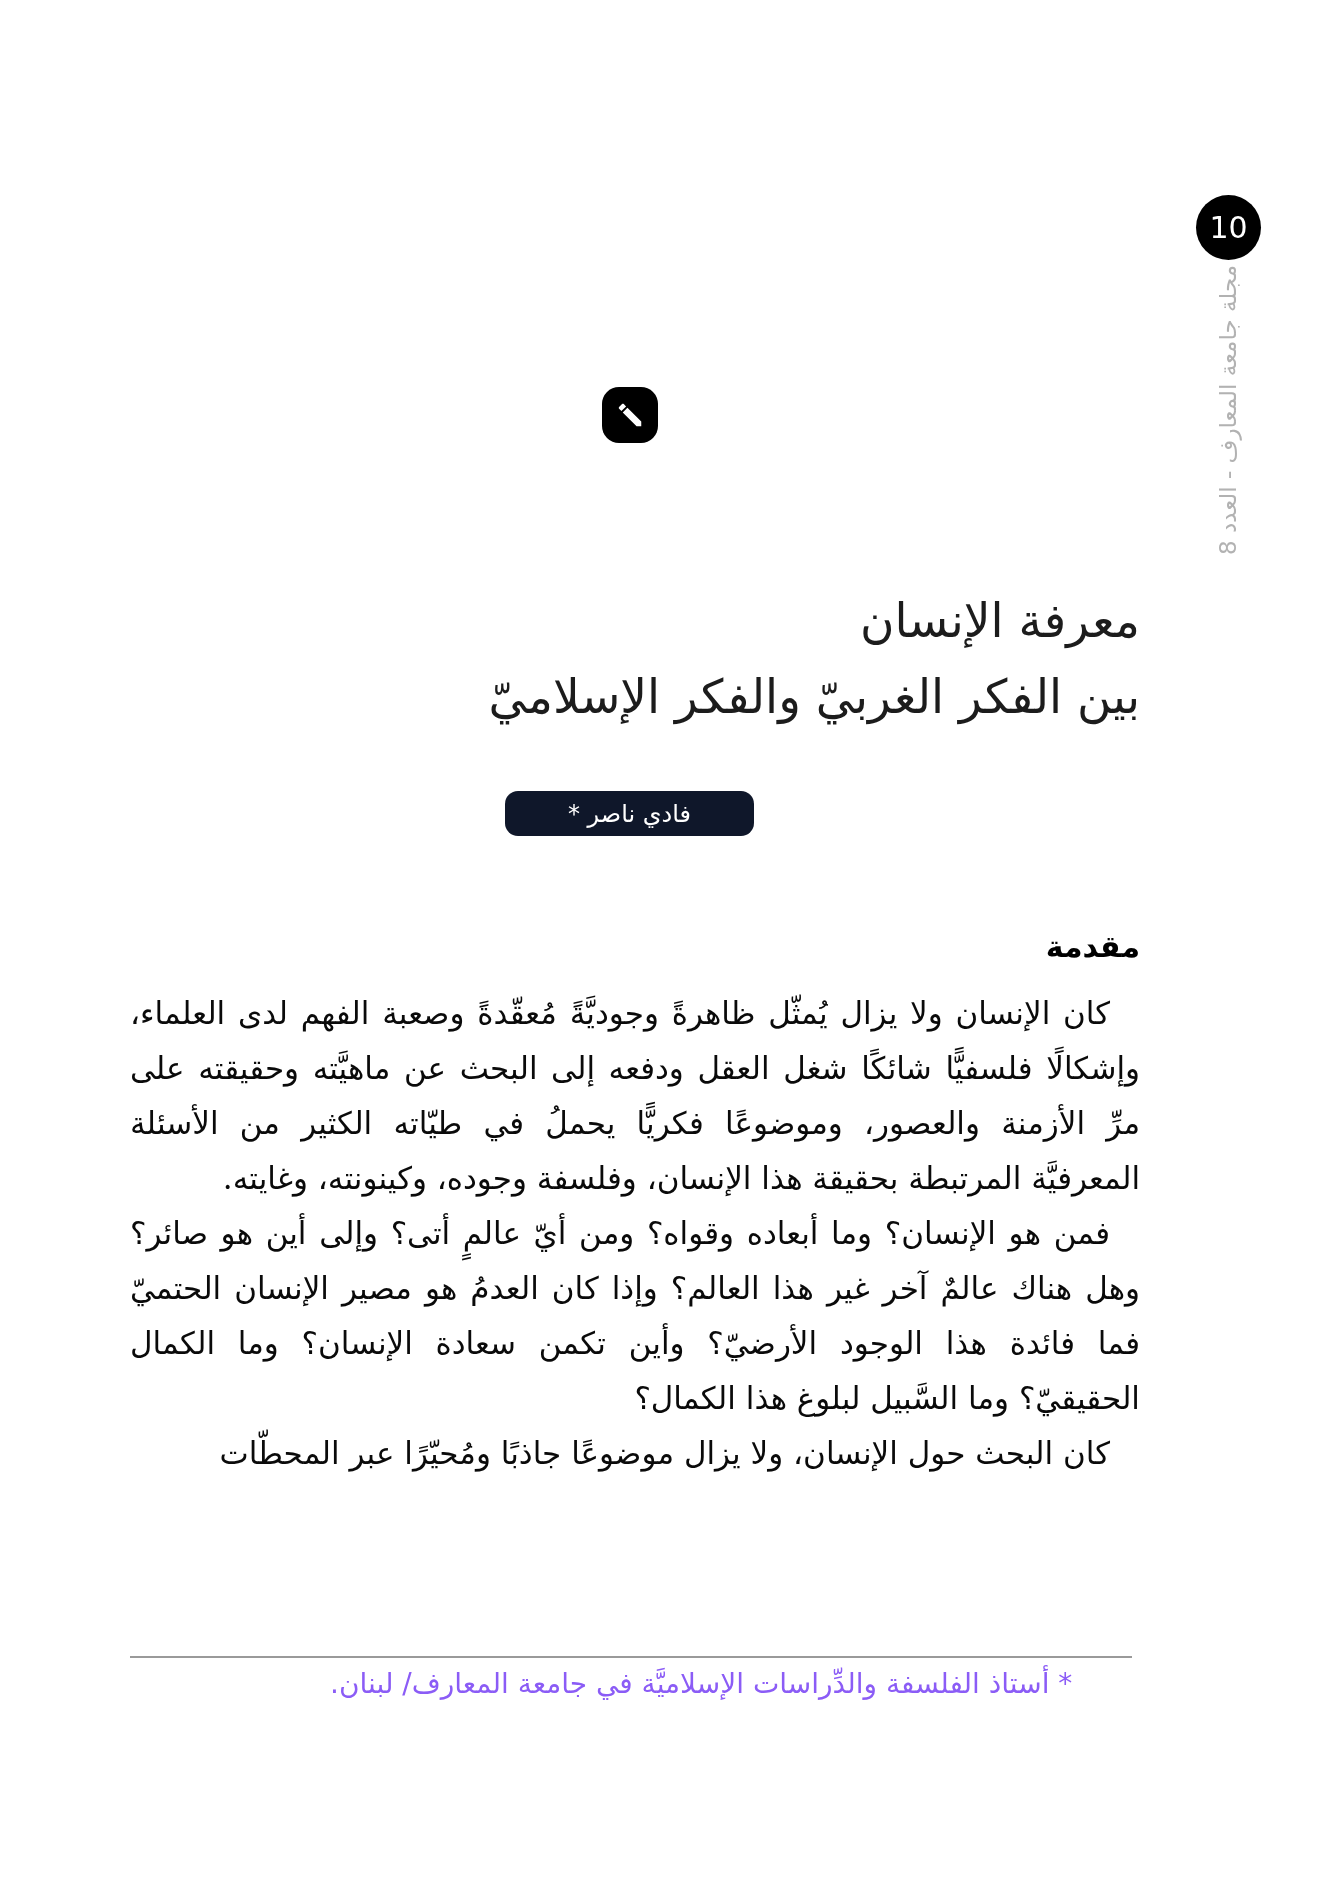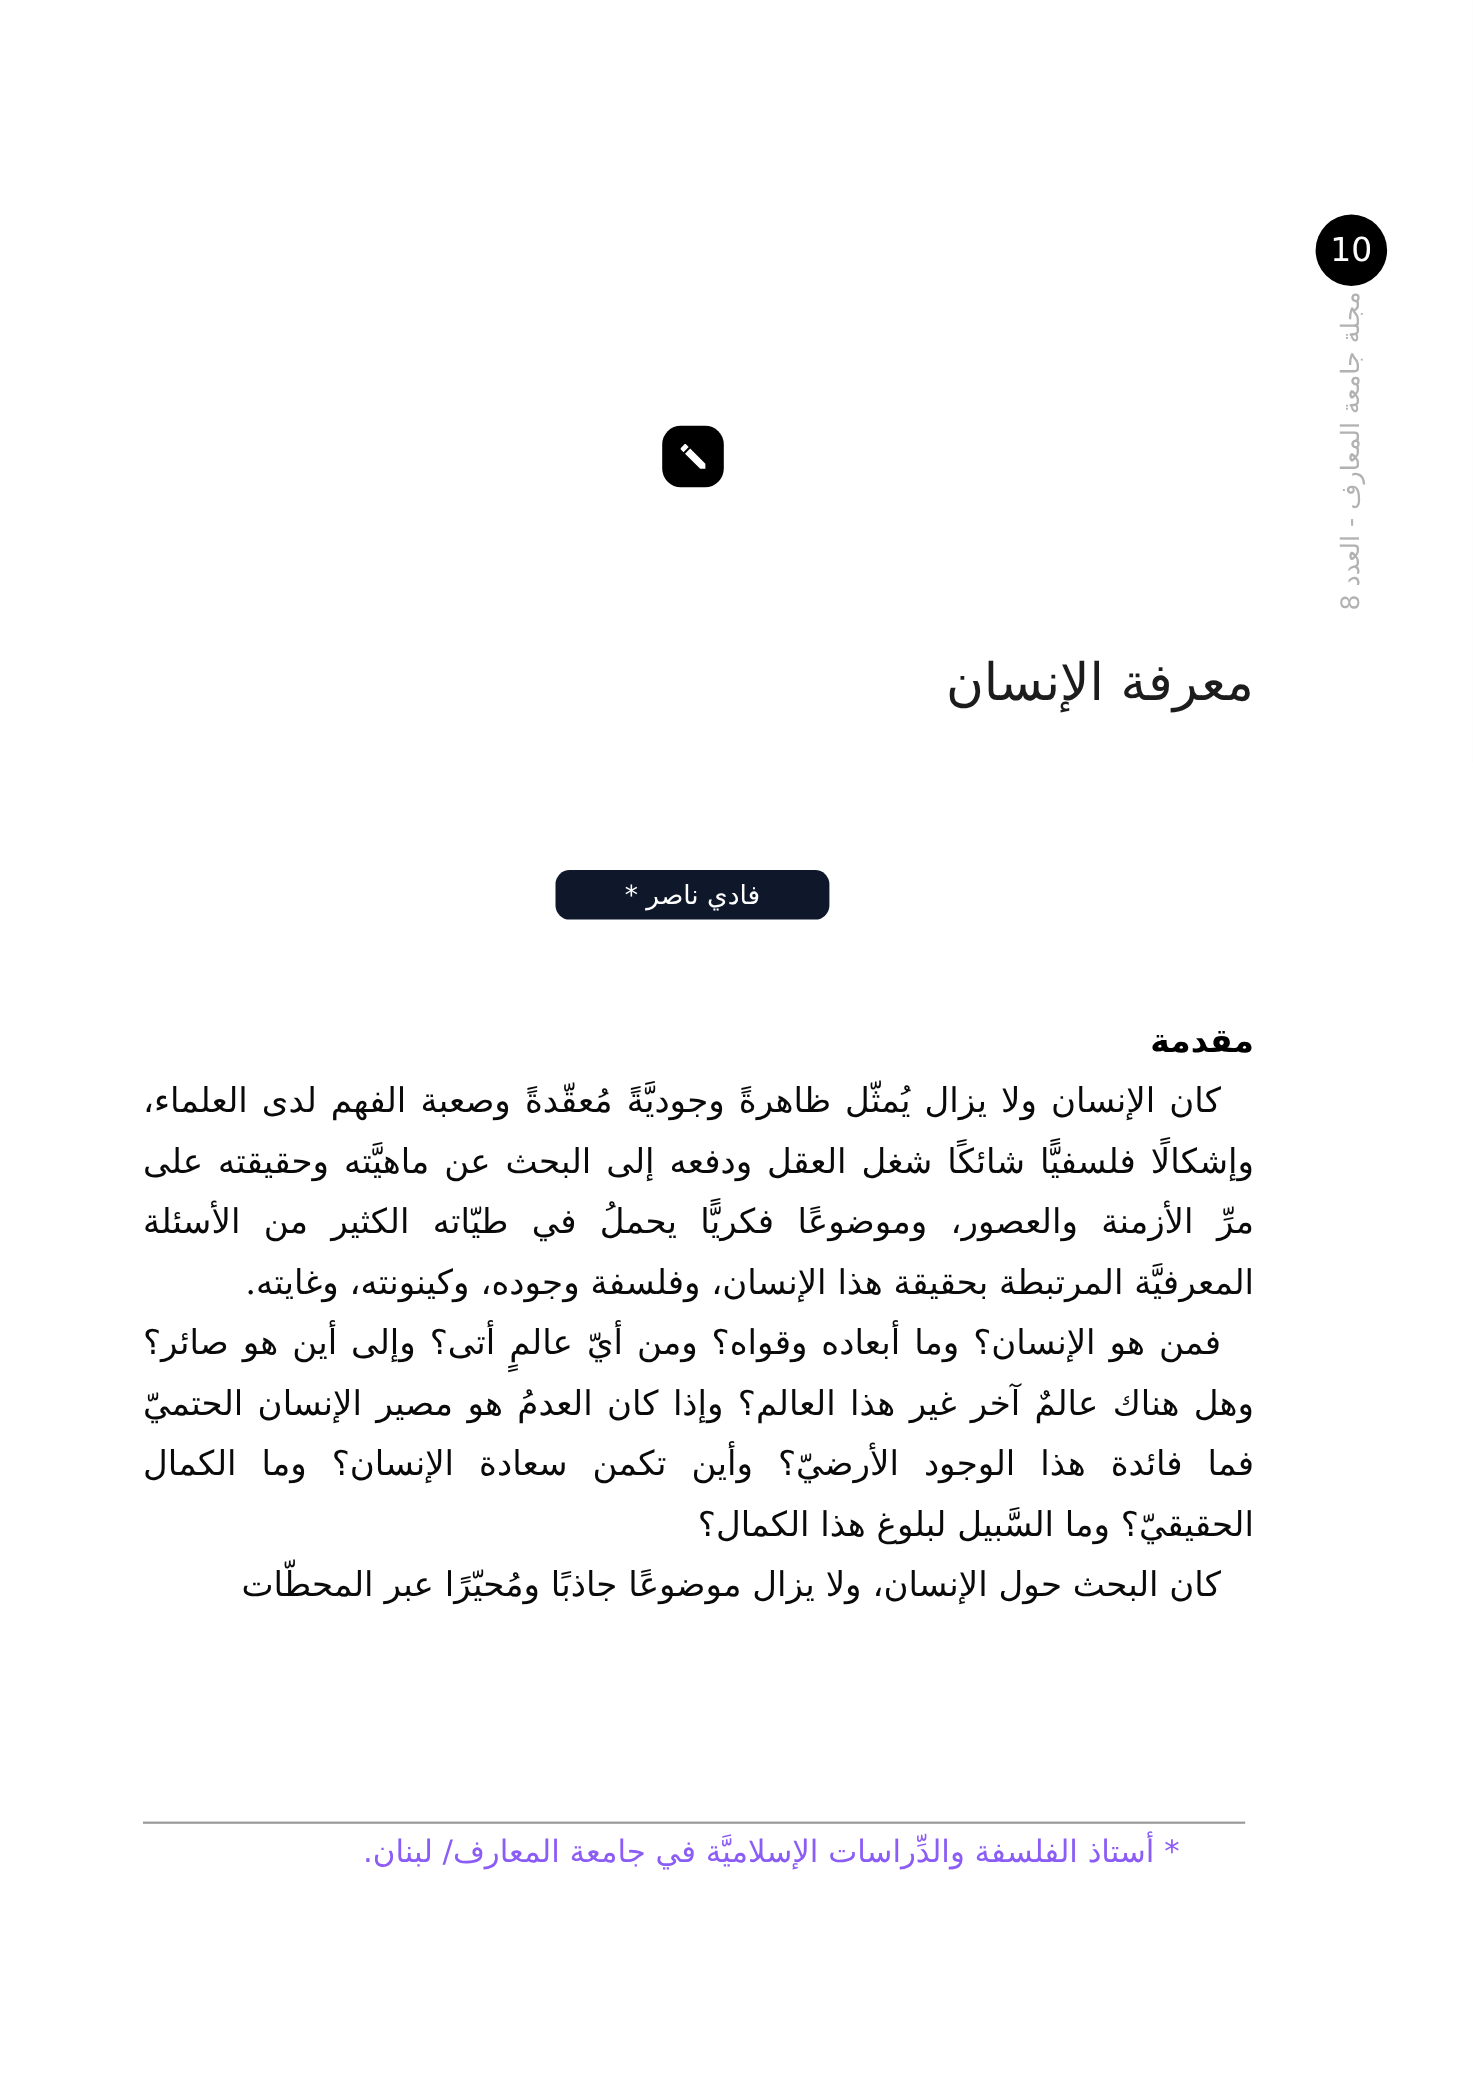--- a/index.html
+++ b/index.html
@@ -104,21 +104,21 @@
     position: absolute;
     left: 130px;
     top: 924px;
     width: 1010px;
     direction: rtl;
   }
   .section-heading {
     font-size: 30px;
     font-weight: bold;
     line-height: 46px;
-    margin-bottom: 4px;
+    margin-bottom: 16px;
     color: #000;
     font-family: "DejaVu Sans", "Liberation Sans", sans-serif;
   }
   .article p {
     font-family: "DejaVu Serif", "DejaVu Sans", "Liberation Serif", serif;
     font-size: 31px;
     line-height: 55px;
     text-align: justify;
     text-indent: 30px;
     color: #0a0a0a;
@@ -163,20 +163,21 @@
   <div class="pencil-badge">
     <span style="display:flex">
       <svg viewBox="0 0 24 24" width="30" height="30" aria-hidden="true">
         <path fill="#ffffff" d="M3 17.25V21h3.75L17.81 9.94l-3.75-3.75L3 17.25zM20.71 7.04c.39-.39.39-1.02 0-1.41l-2.34-2.34c-.39-.39-1.02-.39-1.41 0l-1.83 1.83 3.75 3.75 1.83-1.83z"></path>
       </svg>
     </span>
   </div>
 
   <div class="title-block">
     <div class="title-line">معرفة الإنسان</div>
+    <div class="title-line">بين الفكر الغربيّ والفكر الإسلاميّ</div>
   </div>
 
   <div class="author-pill">
     <span>فادي ناصر *</span>
   </div>
 
   <div class="article">
     <div class="section-heading">مقدمة</div>
     <p>كان الإنسان ولا يزال يُمثّل ظاهرةً وجوديَّةً مُعقّدةً وصعبة الفهم لدى العلماء، وإشكالًا فلسفيًّا شائكًا شغل العقل ودفعه إلى البحث عن ماهيَّته وحقيقته على مرِّ الأزمنة والعصور، وموضوعًا فكريًّا يحملُ في طيّاته الكثير من الأسئلة المعرفيَّة المرتبطة بحقيقة هذا الإنسان، وفلسفة وجوده، وكينونته، وغايته.</p>
     <p>فمن هو الإنسان؟ وما أبعاده وقواه؟ ومن أيّ عالمٍ أتى؟ وإلى أين هو صائر؟ وهل هناك عالمٌ آخر غير هذا العالم؟ وإذا كان العدمُ هو مصير الإنسان الحتميّ فما فائدة هذا الوجود الأرضيّ؟ وأين تكمن سعادة الإنسان؟ وما الكمال الحقيقيّ؟ وما السَّبيل لبلوغ هذا الكمال؟</p>

